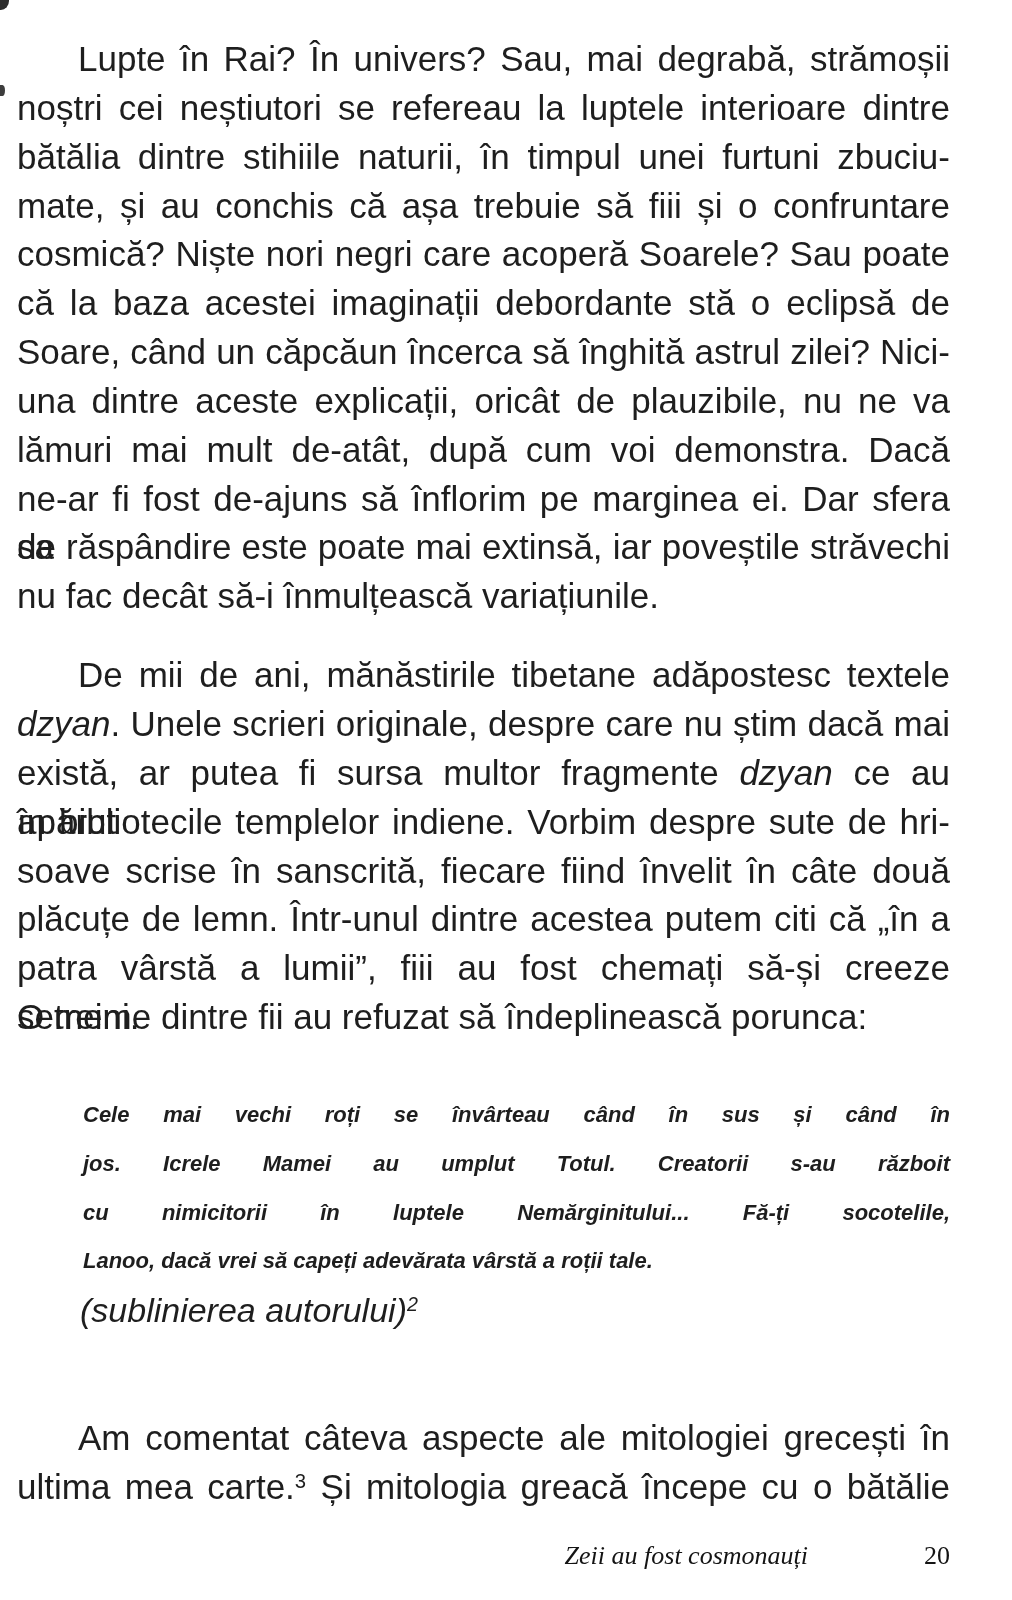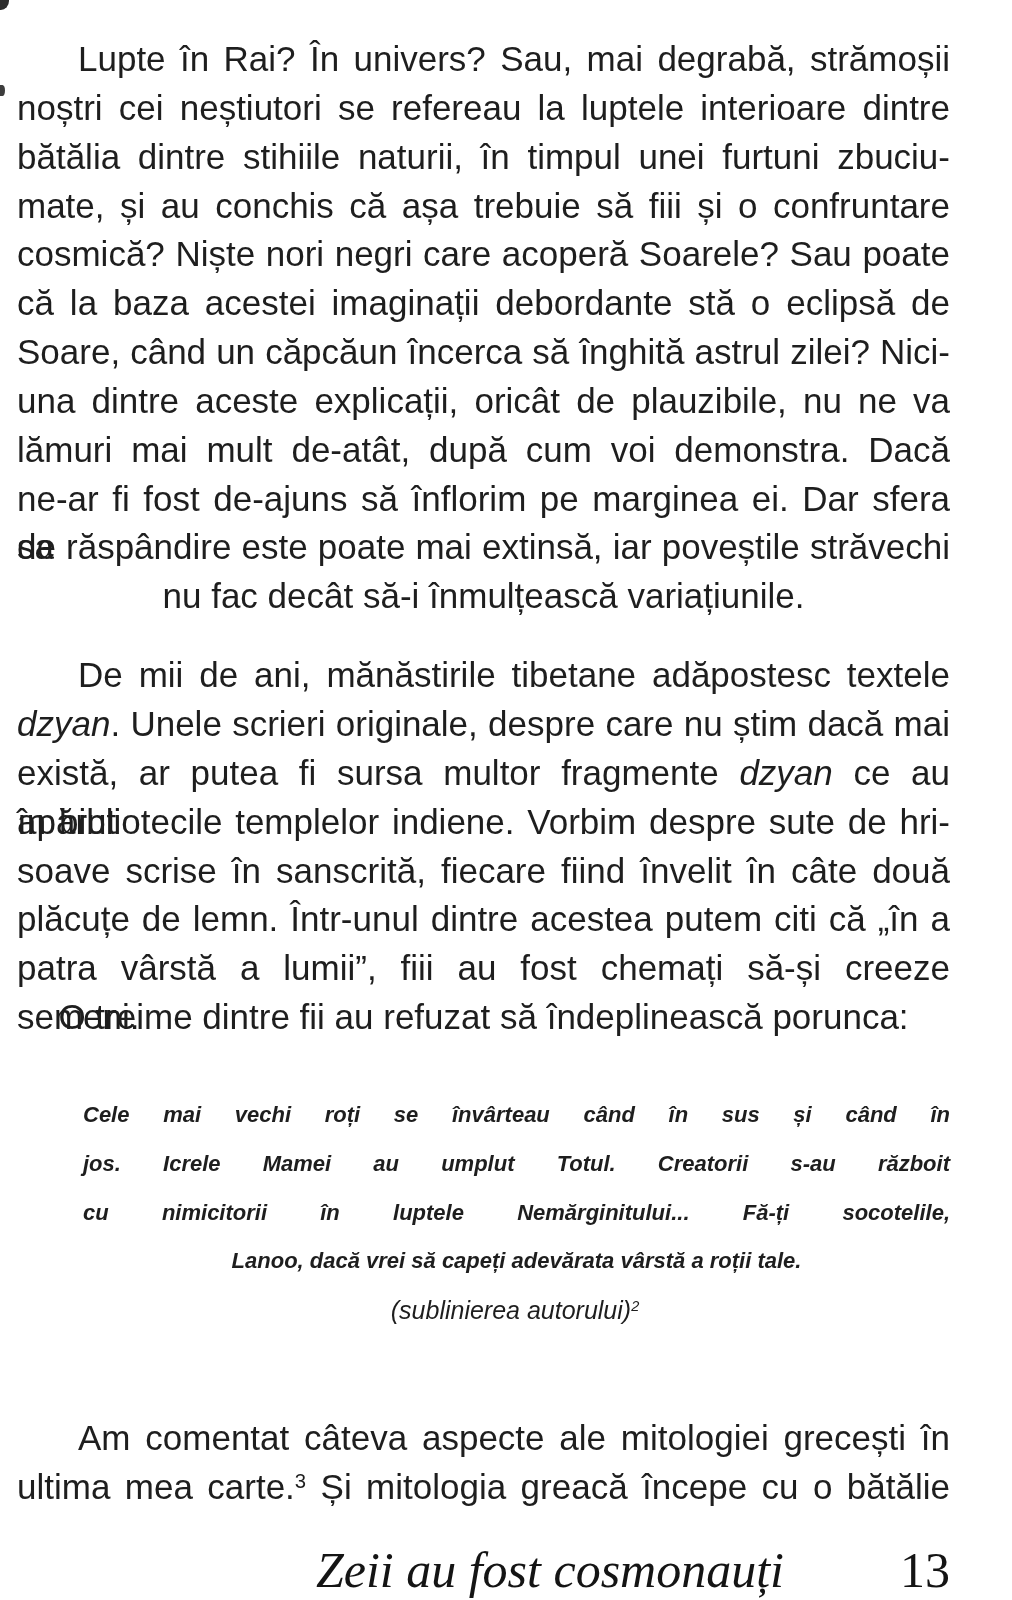--- a/index.html
+++ b/index.html
@@ -18,61 +18,61 @@
   .content {
     position: absolute;
     left: 17px;
     top: 5px;
     width: 933px;
   }
   .line {
     line-height: 48.85px;
     height: 48.85px;
     font-size: 35px;
-    text-align: center;
+    text-align: left;
     white-space: normal;
   }
   .line.j {
     text-align: justify;
     text-align-last: justify;
   }
   .line.indent {
     padding-left: 61px;
     margin-top: 30px;
   }
   .quote-line {
     font-style: italic;
     font-weight: 700;
     font-size: 22px;
     margin-left: 66px;
   }
   .attrib-line {
     font-style: italic;
     font-weight: 400;
-    font-size: 25px;
+    font-size: 34px;
     margin-left: 63px;
   }
   .seg-i { font-style: italic; }
   .seg-sup {
     font-size: 0.58em;
     position: relative;
     top: -0.55em;
     line-height: 0;
   }
   .spacer { height: 49px; }
   .footer {
     position: absolute;
     top: 1541px;
     left: 17px;
     width: 933px;
     display: flex;
     justify-content: flex-end;
     align-items: baseline;
     font-family: "Liberation Serif", serif;
-    font-size: 50px;
+    font-size: 26px;
     color: #141414;
   }
   .footer-title {
     font-style: italic;
     margin-right: 116px;
   }
   .footer-page {
     font-style: normal;
   }
   .corner-mark {
@@ -134,17 +134,17 @@
     </div>
     <div class="spacer"></div>
     <div>
       <div class="line j indent"><span>Am comentat câteva aspecte ale mitologiei grecești în</span></div>
       <div class="line j"><span>ultima mea carte.</span><span class="seg-sup">3</span><span> Și mitologia greacă începe cu o bătălie</span></div>
     </div>
   </div>
 
 <div class="footer">
   <span class="footer-title">Zeii au fost cosmonauți</span>
-  <span class="footer-page">13</span>
+  <span class="footer-page">20</span>
 </div>
 
 <div class="corner-mark"></div>
 <div class="edge-mark"></div>
 
 </body></html>

